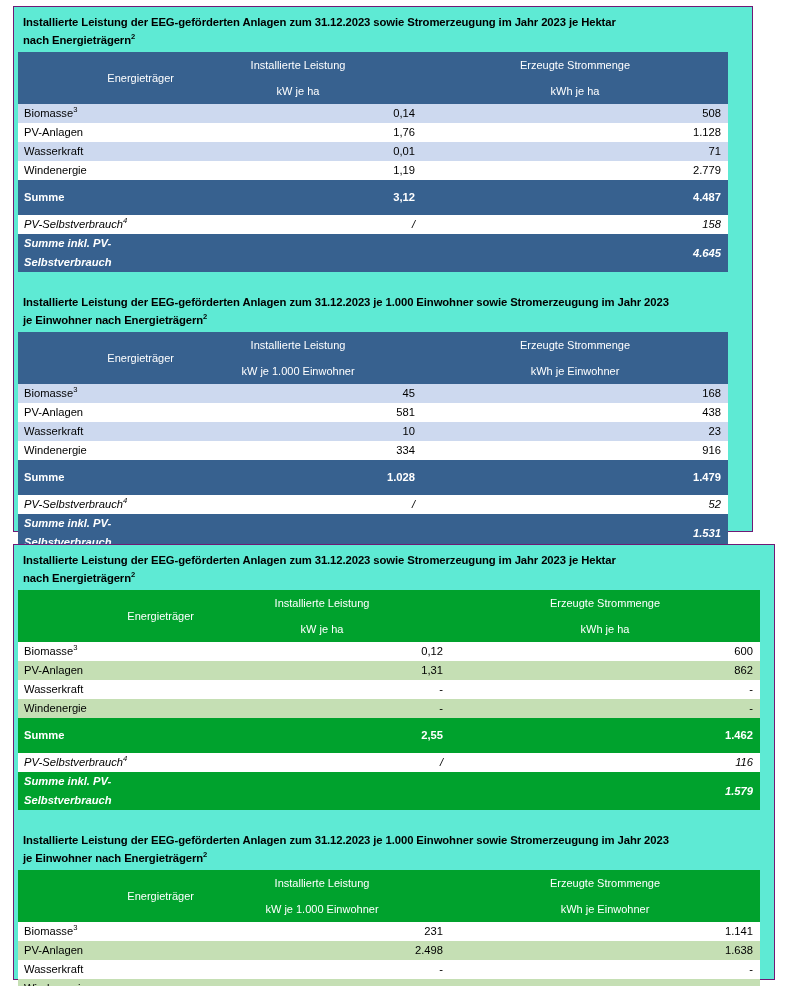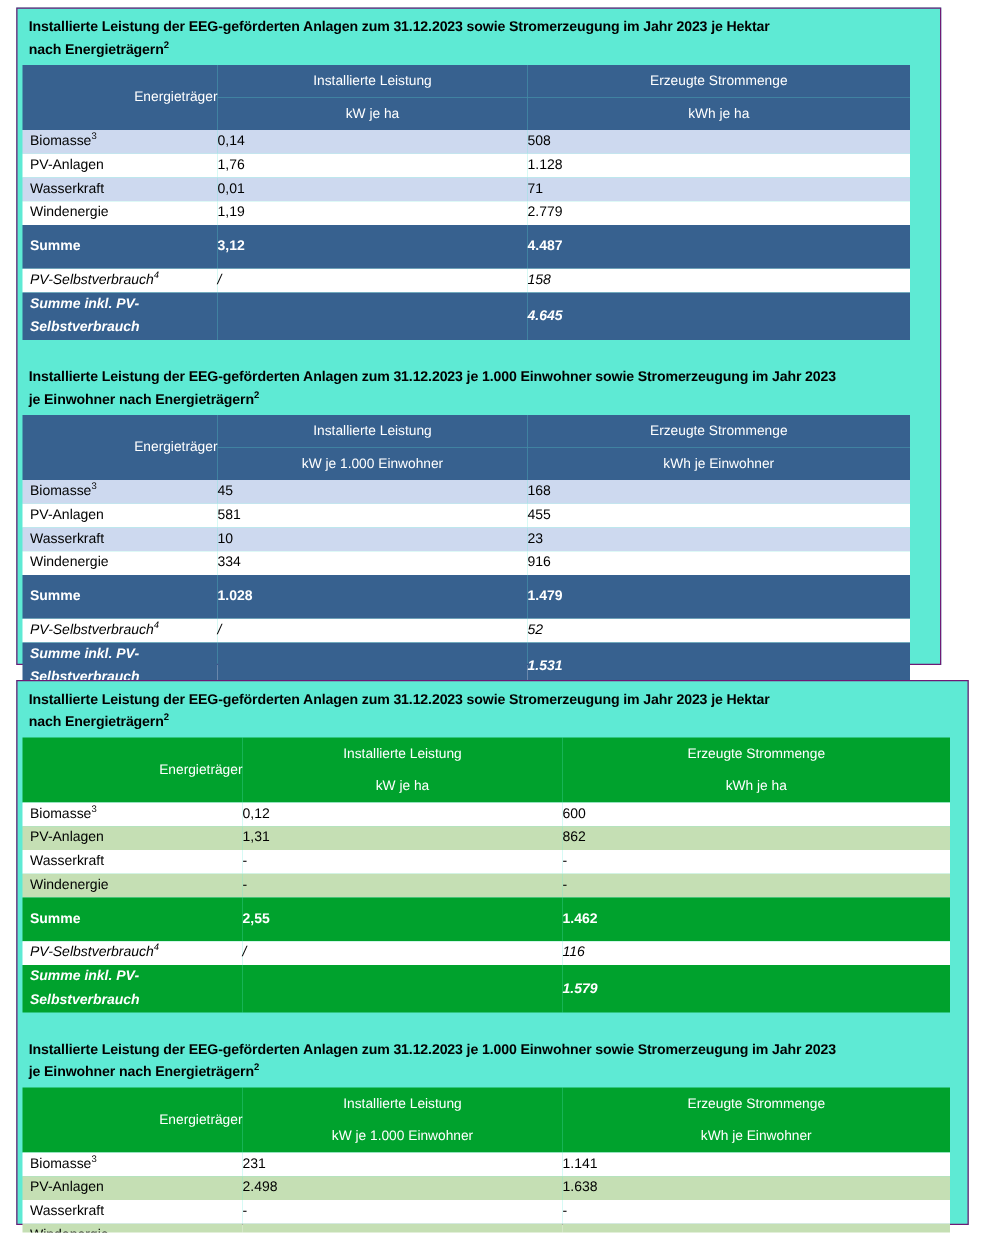--- a/index.html
+++ b/index.html
@@ -100,21 +100,21 @@
     vertical-align: bottom !important;
   }
 
   
   tr.row td {
     height: 19px;
     line-height: 19px;
     font-size: 11.2px;
   }
   td.name { text-align: left;  padding-left: 6px !important; }
-  td.num  { padding-right: 7px !important; }
+  td.num  { text-align: right; padding-right: 7px !important; }
 
   .b tr.row.shade td { background: #CDD9EF; }
   .g tr.row.shade td { background: #C5DFB4; }
   tr.row td { background: #ffffff; }
   .b tr.row.shade td, .g tr.row.shade td { }
 
   
   tr.total td {
     color: #ffffff;
     font-weight: bold;
@@ -254,21 +254,21 @@
       </thead>
       <tbody>
         <tr class="row shade">
           <td class="name"><span>Biomasse</span><sup>3</sup></td>
           <td class="num">45</td>
           <td class="num">168</td>
         </tr>
         <tr class="row">
           <td class="name">PV-Anlagen</td>
           <td class="num">581</td>
-          <td class="num">455</td>
+          <td class="num">438</td>
         </tr>
         <tr class="row shade">
           <td class="name">Wasserkraft</td>
           <td class="num">10</td>
           <td class="num">23</td>
         </tr>
         <tr class="row">
           <td class="name">Windenergie</td>
           <td class="num">334</td>
           <td class="num">916</td>

